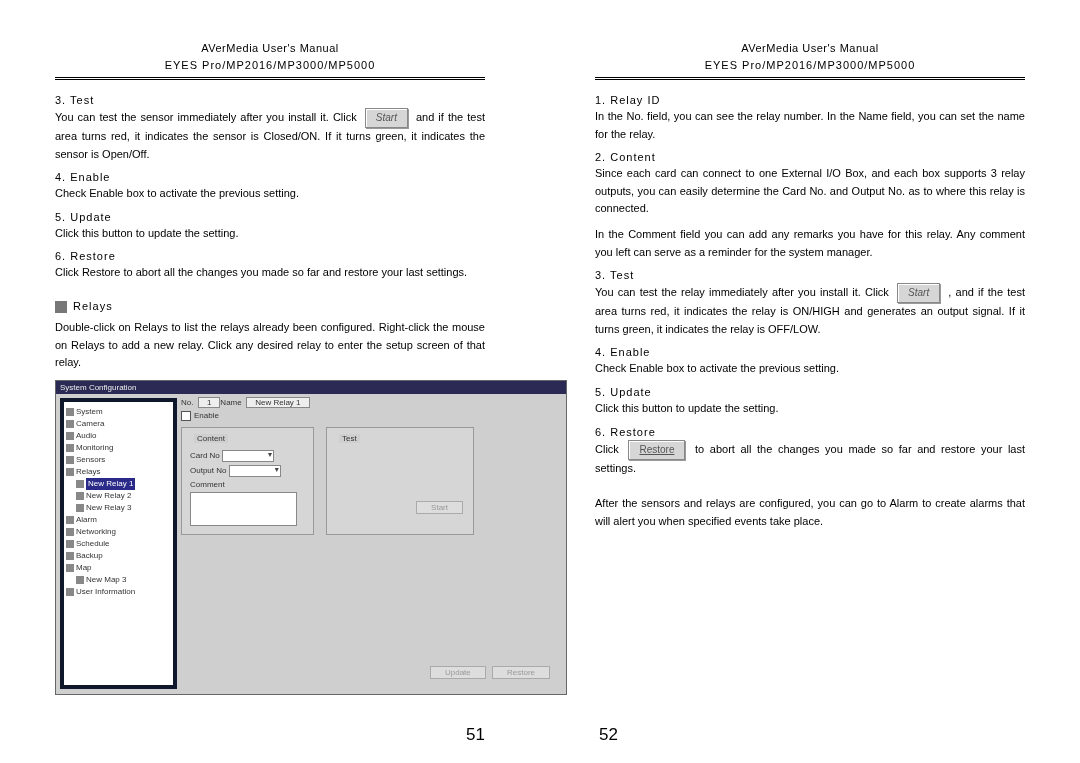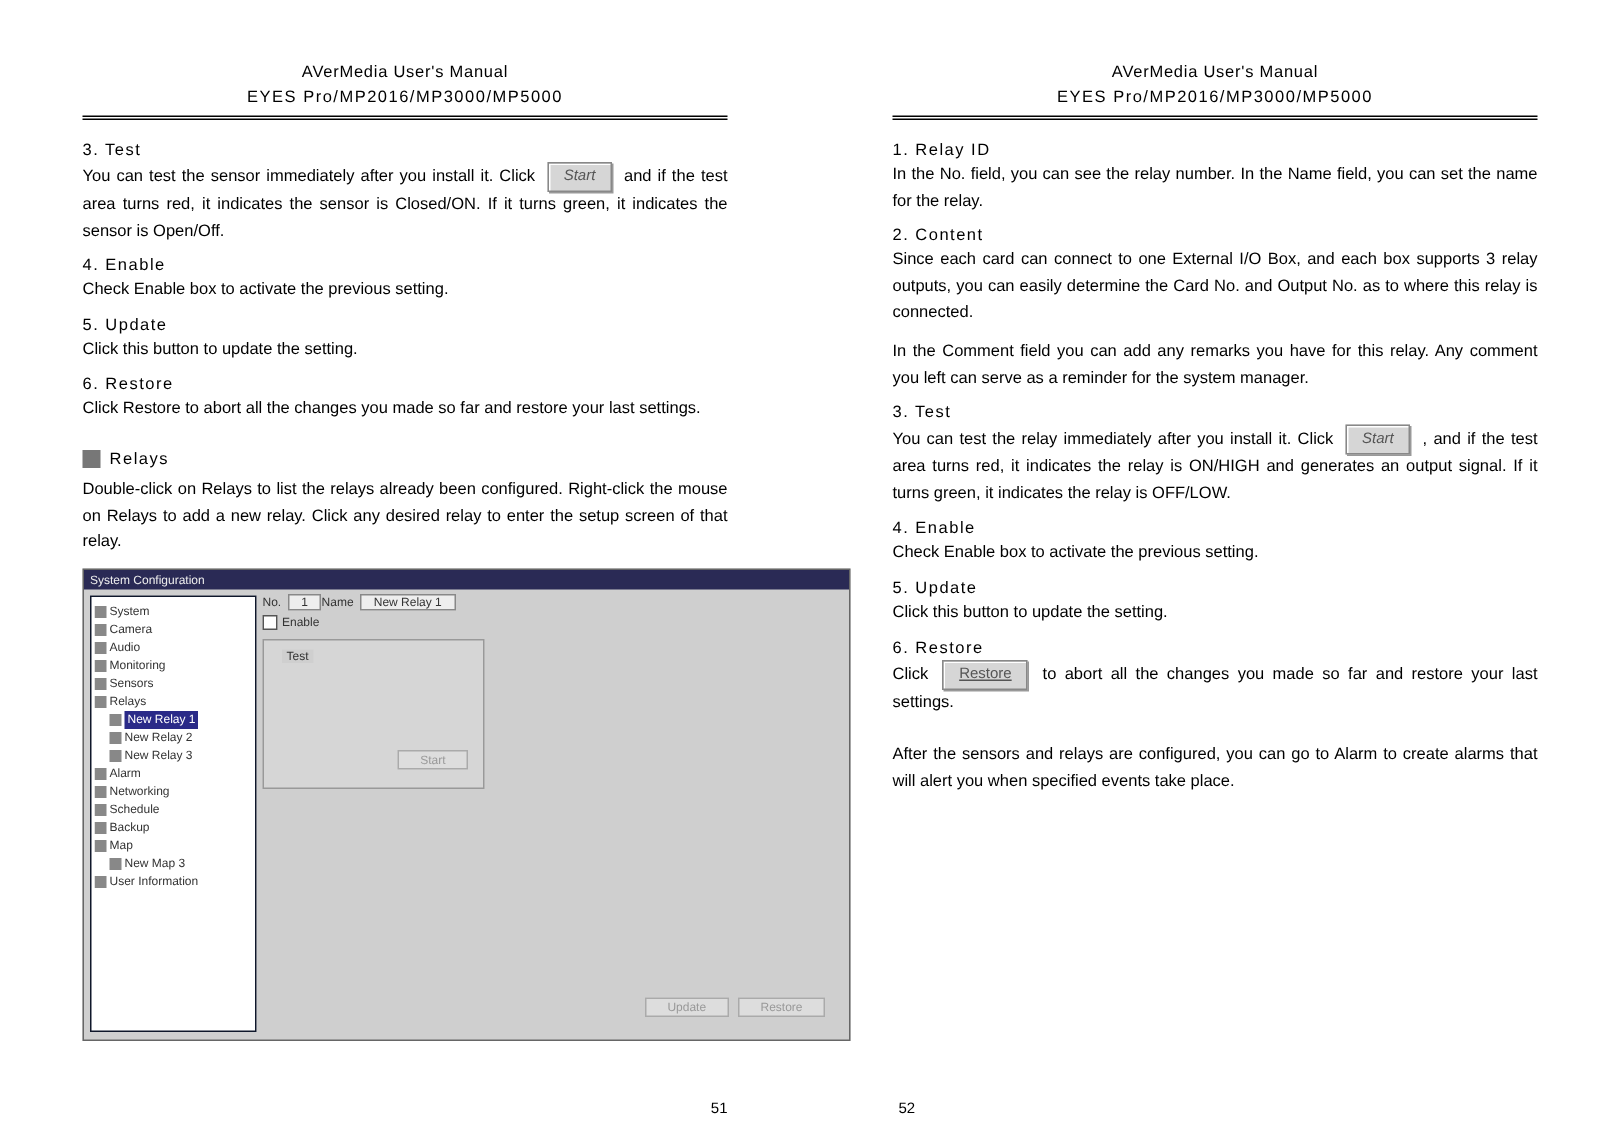--- a/index.html
+++ b/index.html
@@ -89,21 +89,21 @@
     font-size: 8px;
     padding: 2px 4px;
   }
   .ss-body {
     display: flex;
     height: calc(100% - 14px);
   }
   .ss-tree {
     width: 105px;
     background: #fff;
-    border: 1px solid #0f172a;
+    border: 4px solid #0f172a;
     margin: 4px;
     font-size: 8px;
     padding: 4px 2px;
     color: #333;
     line-height: 1.5;
   }
   .ss-tree .row { white-space: nowrap; overflow: hidden; }
   .ss-tree .sel { background: #2a2a88; color: #fff; display: inline-block; padding: 0 2px; }
   .ss-tree .ic {
     display: inline-block;
@@ -172,21 +172,21 @@
     margin: 4px 2px;
   }
   .ss-bottom {
     position: absolute;
     bottom: 6px;
     right: 10px;
   }
   .page-num {
     position: absolute;
     bottom: 18px;
-    font-size: 10px;
+    font-size: 17px;
     text-align: center;
   }
   .page:nth-child(1) .page-num { right: 55px; }
   .page:nth-child(2) .page-num { left: 59px; }
 </style>
 </head>
 <body>
 
 <div class="page-wrap">
 
@@ -240,20 +240,27 @@
           <div class="row" style="padding-left:10px;"><span class="ic"></span><span>New Map 3</span></div>
           <div class="row"><span class="ic"></span><span>User Information</span></div>
         </div>
         <div class="ss-main">
           <div class="ss-top-row">
             <div><span class="lbl">No.</span> &nbsp;<span class="field">1</span></div>
             <div><span class="lbl">Name</span> &nbsp;<span class="field">New Relay 1</span></div>
           </div>
           <div class="ss-row"><span class="ss-chk"></span><span>Enable</span></div>
           <div class="ss-mid">
+            <div class="ss-group left">
+              <div class="g-title">Content</div>
+              <div class="ss-row"><span>Card No</span> <span class="ss-input ss-dd"></span></div>
+              <div class="ss-row"><span>Output No</span> <span class="ss-input ss-dd"></span></div>
+              <div class="ss-row"><span>Comment</span></div>
+              <div class="ss-textarea"></div>
+            </div>
             <div class="ss-group right">
               <div class="g-title">Test</div>
               <div style="height:50px;"></div>
               <div style="text-align:right;"><span class="ss-gbtn">Start</span></div>
             </div>
           </div>
           <div class="ss-bottom">
             <span class="ss-gbtn">Update</span>
             <span class="ss-gbtn">Restore</span>
           </div>

